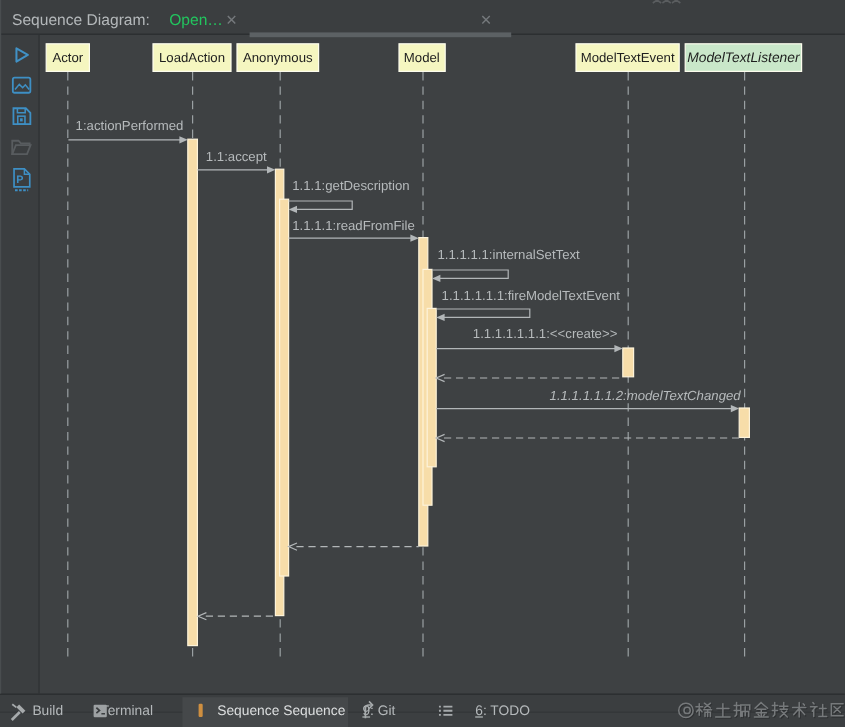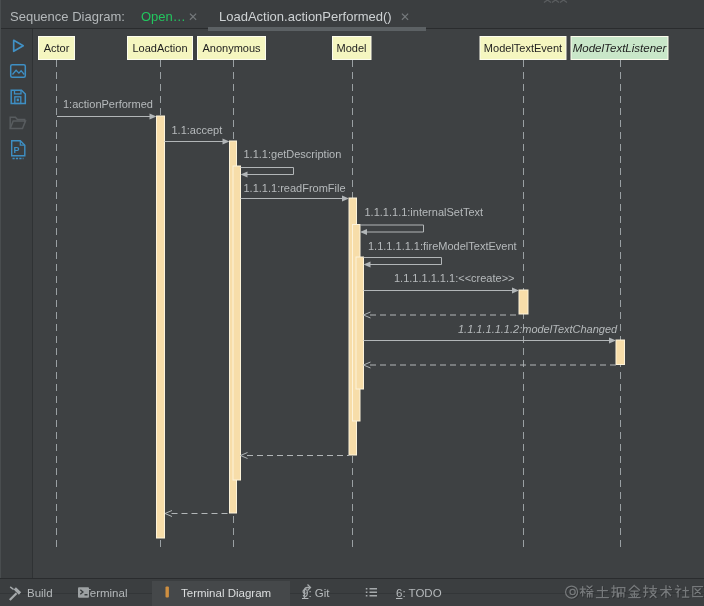--- a/index.html
+++ b/index.html
@@ -20,30 +20,29 @@
   svg{position:absolute;left:0;top:0;}
 </style>
 </head>
 <body>
   <div id="canvas"></div>
   <div id="leftedge"></div>
   <div id="tabbar">
     <div class="tbtext" style="left:10px;">Sequence Diagram:</div>
     <div class="tbtext" style="left:141px;color:#22c55e;">Open…</div>
     <div class="tbtext" style="left:188px;color:#75797c;font-size:12px;top:10px;">✕</div>
-    <div class="tbtext" style="left:219px;color:#ced2d4;">LoadAction.actionPerformed()</div>
     <div class="tbtext" style="left:400px;color:#75797c;font-size:12px;top:10px;">✕</div>
     <div id="underline"></div>
   </div>
   <div id="toolbar"></div>
   <div id="statusbar">
     <div id="seqtab"></div>
     <div class="sbtext" style="left:27px;">Build</div>
     <div class="sbtext" style="left:84px;">Terminal</div>
-    <div class="sbtext" style="left:181px;color:#dcdedf;font-size:11.5px;">Terminal Diagram</div>
+    <div class="sbtext" style="left:181px;color:#dcdedf;font-size:11.5px;">Sequence Sequence</div>
     <div class="sbtext" style="left:302px;"><u>9</u>: Git</div>
     <div class="sbtext" style="left:396px;"><u>6</u>: TODO</div>
   </div>
 
   <svg width="704" height="606" viewBox="0 0 704 606">
 
     <g stroke="#5a5d5f" stroke-width="1.3" fill="none">
       <path d="M544 2.5 l3.5-2.5 3.5 2.5"></path>
       <path d="M552 2.5 l3.5-2.5 3.5 2.5"></path>
       <path d="M560 2.5 l3.5-2.5 3.5 2.5"></path>

